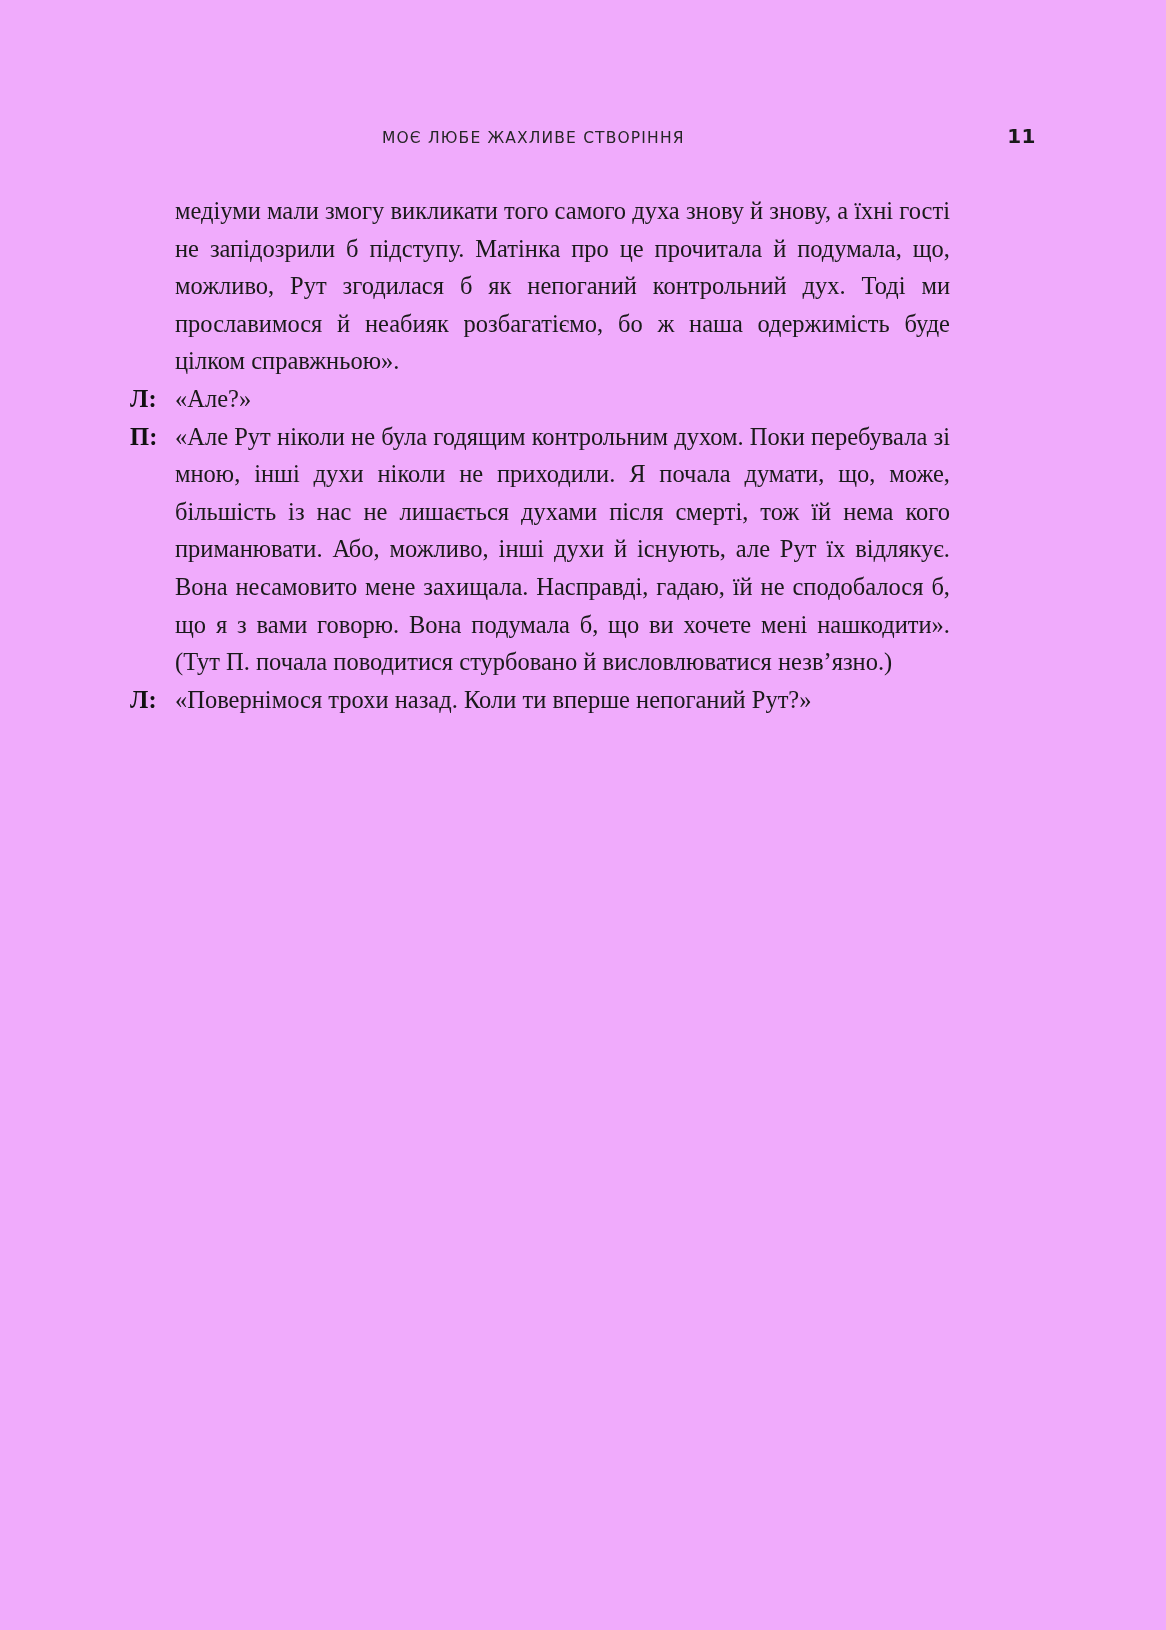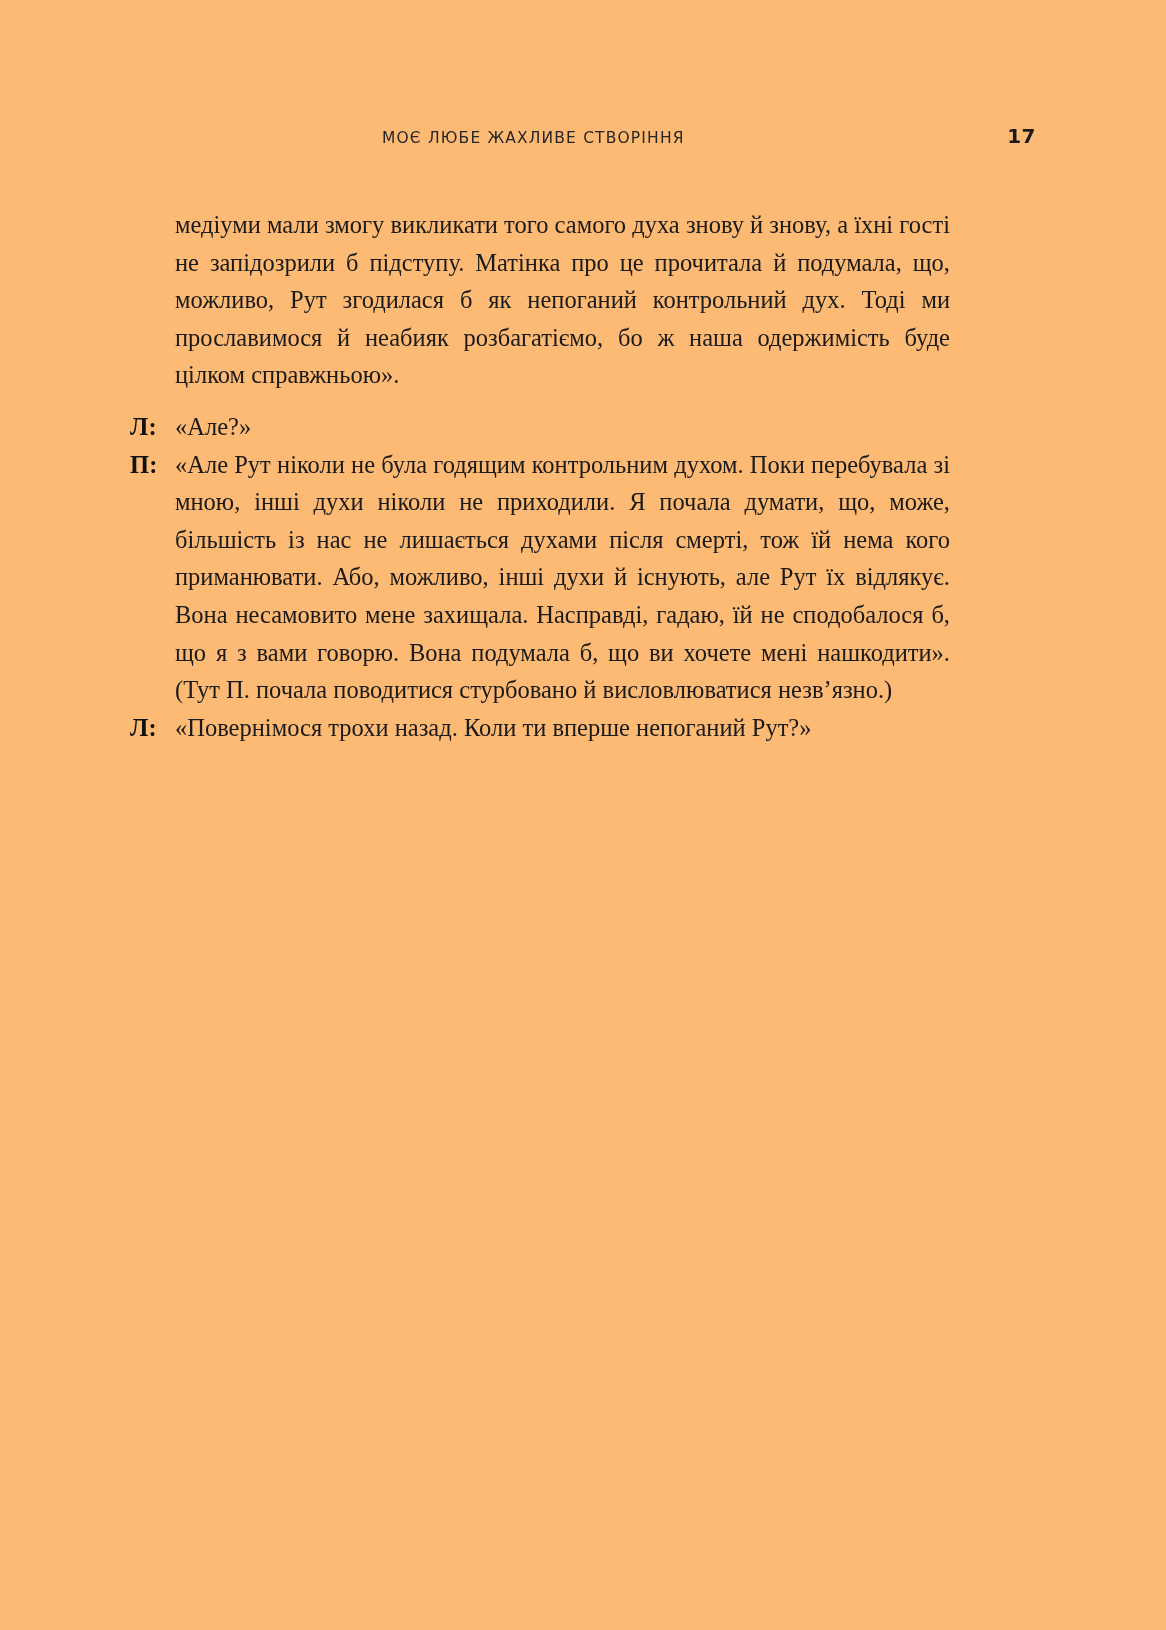--- a/index.html
+++ b/index.html
@@ -15,21 +15,21 @@
     color: #1a1a1a;
     position: relative;
     overflow: hidden;
   }
 
   .page {
     position: absolute;
     top: 0; left: 0;
     width: 1166px;
     height: 1630px;
-    background: #fdba74;
+    background: #f0abfc;
   }
 
   
   .running-head {
     position: absolute;
     left: 130px;
     right: 130px;
     top: 124px;
     height: 26px;
     display: flex;
@@ -59,21 +59,21 @@
     left: 130px;
     top: 192px;
     width: 820px;
   }
 
   .para {
     font-size: 24.5px;
     line-height: 37.6px;
     text-align: justify;
     text-align-last: left;
-    margin: 14px;
+    margin: 0;
     color: #1a1a1a;
   }
 
   
   .para.continued {
     margin-left: 45px;
     width: 775px;
   }
 
   
@@ -103,21 +103,21 @@
     text-align: left;
   }
 </style>
 </head>
 <body>
 
 <div class="page">
 
   <div class="running-head">
     <span class="running-head-title">МОЄ ЛЮБЕ ЖАХЛИВЕ СТВОРІННЯ</span>
-    <span class="running-head-folio">17</span>
+    <span class="running-head-folio">11</span>
   </div>
 
   <div class="text-block">
 
     <p class="para continued">медіуми мали змогу викликати того самого духа знову й знову, а їхні гості не запідозрили б підступу. Матінка про це прочитала й подумала, що, можливо, Рут згодилася б як непоганий контрольний дух. Тоді ми прославимося й неабияк розбагатіємо, бо ж наша одержимість буде цілком справжньою».</p>
 
     <div class="speech">
       <span class="speaker">Л:</span>
       <span class="speech-text short">«Але?»</span>
     </div>

